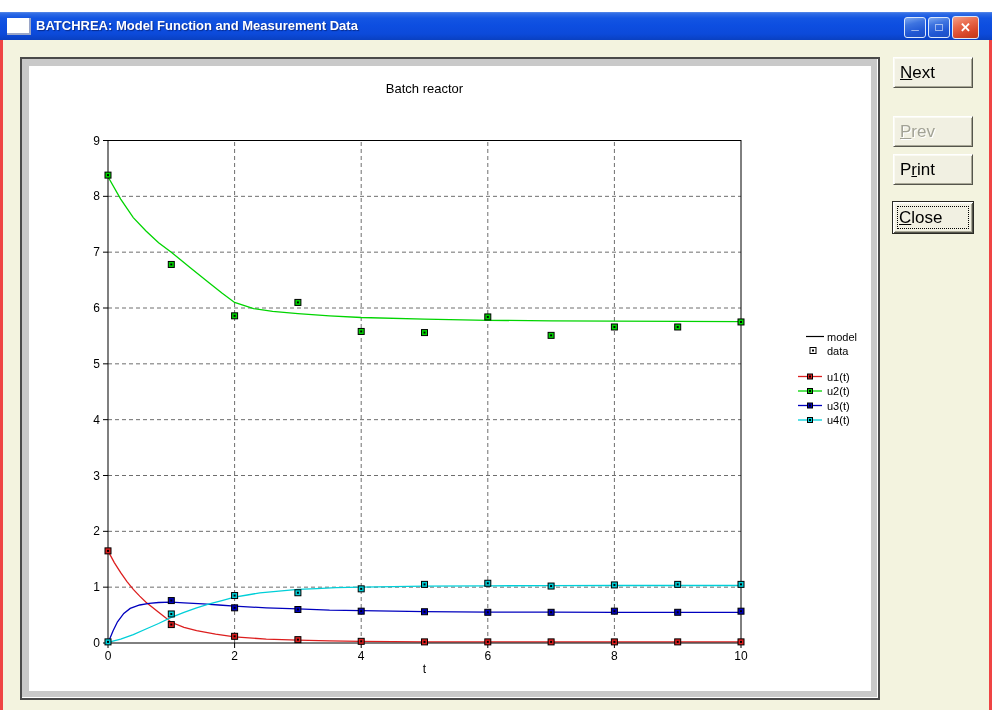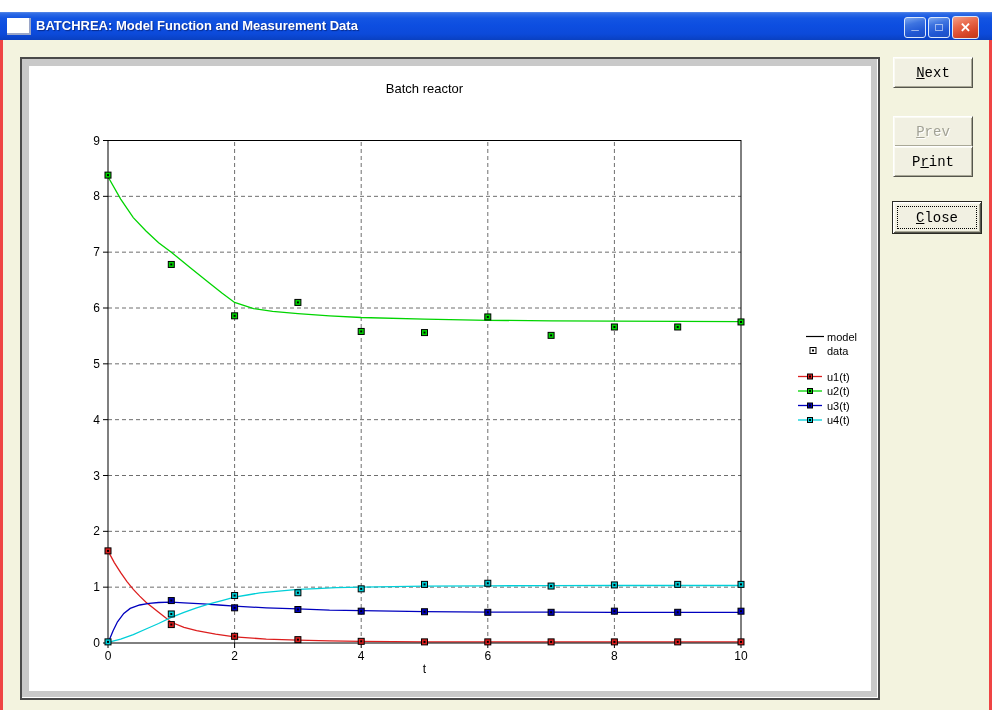--- a/index.html
+++ b/index.html
@@ -52,38 +52,38 @@
     box-shadow:inset -1px -1px 0 #FFFFFF;
   }
   .chart-white{
     position:absolute;left:7px;top:7px;width:842px;height:625px;
     background:#FFFFFF;
   }
   svg text{font-family:"Liberation Sans",sans-serif;fill:#000;}
   
   .btn{
     position:absolute;left:890px;width:80px;height:31px;
-    background:#F1F0E2;color:#000;font-family:Liberation Mono, monospace;font-size:14px;
+    background:#F1F0E2;color:#000;font-family:Liberation Sans, sans-serif;font-size:17px;
     border:1px solid;border-color:#FFFFFF #55554C #55554C #FFFFFF;
     box-shadow:inset 1px 1px 0 #FAFAF2,inset -1px -1px 0 #A9A897;
-    text-align:center;cursor:default;box-sizing:border-box;
+    text-align:left;cursor:default;box-sizing:border-box;
   }
   .btn.disabled{color:#A2A295;text-shadow:1px 1px 0 #FFFFFF;}
   .btn.default{
-    left:889px;width:90px;height:33px;
+    left:889px;width:82px;height:33px;
     border:1px solid #2A2A24;
     box-shadow:inset 1px 1px 0 #FFFFFF,inset -1px -1px 0 #55554C,inset 2px 2px 0 #FAFAF2,inset -2px -2px 0 #A9A897;
   }
   .btn.focused::after{
     content:"";position:absolute;left:4px;right:4px;top:4px;bottom:4px;
     border:1px dotted #000;
   }
   .btn-next{top:17px;}
   .btn-prev{top:76px;}
-  .btn-print{top:106px;}
+  .btn-print{top:114px;}
   .btn-close{top:161px;}
 </style>
 </head>
 <body>
 
 <div class="window">
 
   <div class="titlebar">
     <div class="app-icon"></div>
     <div class="title-text">BATCHREA: Model Function and Measurement Data</div>

